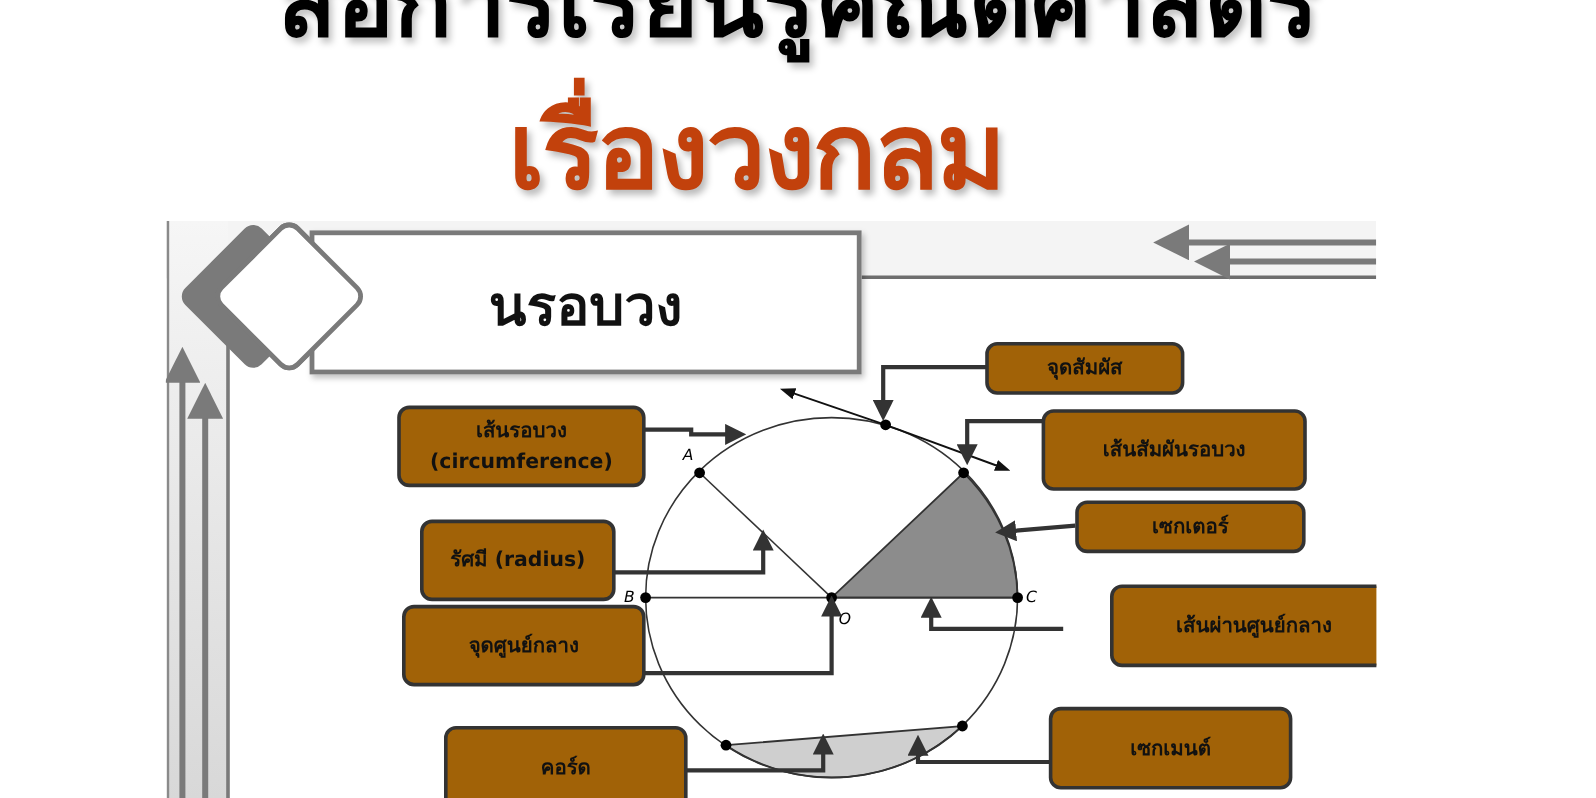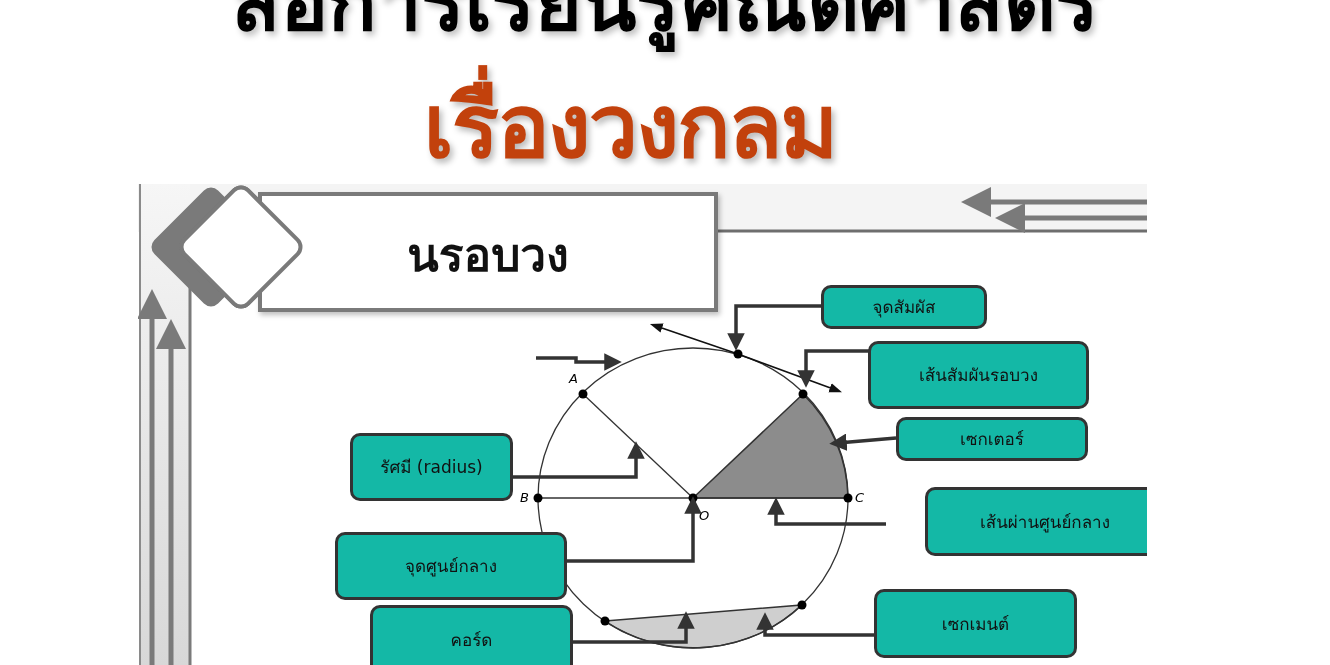--- a/index.html
+++ b/index.html
@@ -26,24 +26,24 @@
   .header-box {
     position: absolute; left: 108px; top: 6px; width: 468px; height: 118px;
     background: #fff; border: 4px solid #7a7a7a; box-sizing: border-box;
     box-shadow: 2px 3px 5px rgba(0,0,0,0.25);
   }
   .header-text {
     position: absolute; left: 180px; top: 36px; width: 340px; text-align: center;
     font-weight: bold; font-size: 46px; color: #111; line-height: 70px;
   }
   .lbl {
-    position: absolute; background: #14b8a6; border: 3px solid #333;
+    position: absolute; background: #a16207; border: 3px solid #333;
     border-radius: 10px; box-sizing: border-box;
     display: flex; align-items: center; justify-content: center; flex-direction: column;
-    font-size: 17px; color: #111; text-align: center; line-height: 26px;
+    font-size: 17px; color: #111; text-align: center; line-height: 26px; font-weight: bold;
   }
 </style>
 </head>
 <body>
 
 <div class="top-title-cut">สื่อการเรียนรู้คณิตศาสตร์</div>
 <div class="main-title">เรื่องวงกลม</div>
 
 <div class="slide">
   <svg class="frame" width="1009" height="481" viewBox="0 0 1009 481">
@@ -127,24 +127,28 @@
       <polyline points="732,167 668,167 668,195" marker-end="url(#arrDark)"></polyline>
 
       <polyline points="758,254 700,259" marker-end="url(#arrDark)"></polyline>
 
       <polyline points="748,340 638,340 638,322" marker-end="url(#arrDark)"></polyline>
 
       <polyline points="737,451 627,451 627,437" marker-end="url(#arrDark)"></polyline>
     </g>
   </svg>
 
+  <div class="lbl" style="left:193px;top:154px;width:207px;height:68px;z-index:2;">
+    <span>เส้นรอบวง</span>
+    <span>(circumference)</span>
+  </div>
   <div class="lbl" style="left:212px;top:249px;width:163px;height:68px;z-index:2;">
     <span>รัศมี (radius)</span>
   </div>
-  <div class="lbl" style="left:197px;top:348px;width:232px;height:68px;z-index:2;text-align:right;">
+  <div class="lbl" style="left:197px;top:320px;width:203px;height:68px;z-index:2;text-align:right;">
     <span>จุดศูนย์กลาง</span>
   </div>
   <div class="lbl" style="left:232px;top:421px;width:203px;height:70px;z-index:2;">
     <span>คอร์ด</span>
   </div>
   <div class="lbl" style="left:683px;top:101px;width:166px;height:44px;z-index:2;">
     <span>จุดสัมผัส</span>
   </div>
   <div class="lbl" style="left:730px;top:157px;width:221px;height:68px;z-index:2;">
     <span>เส้นสัมผันรอบวง</span>

